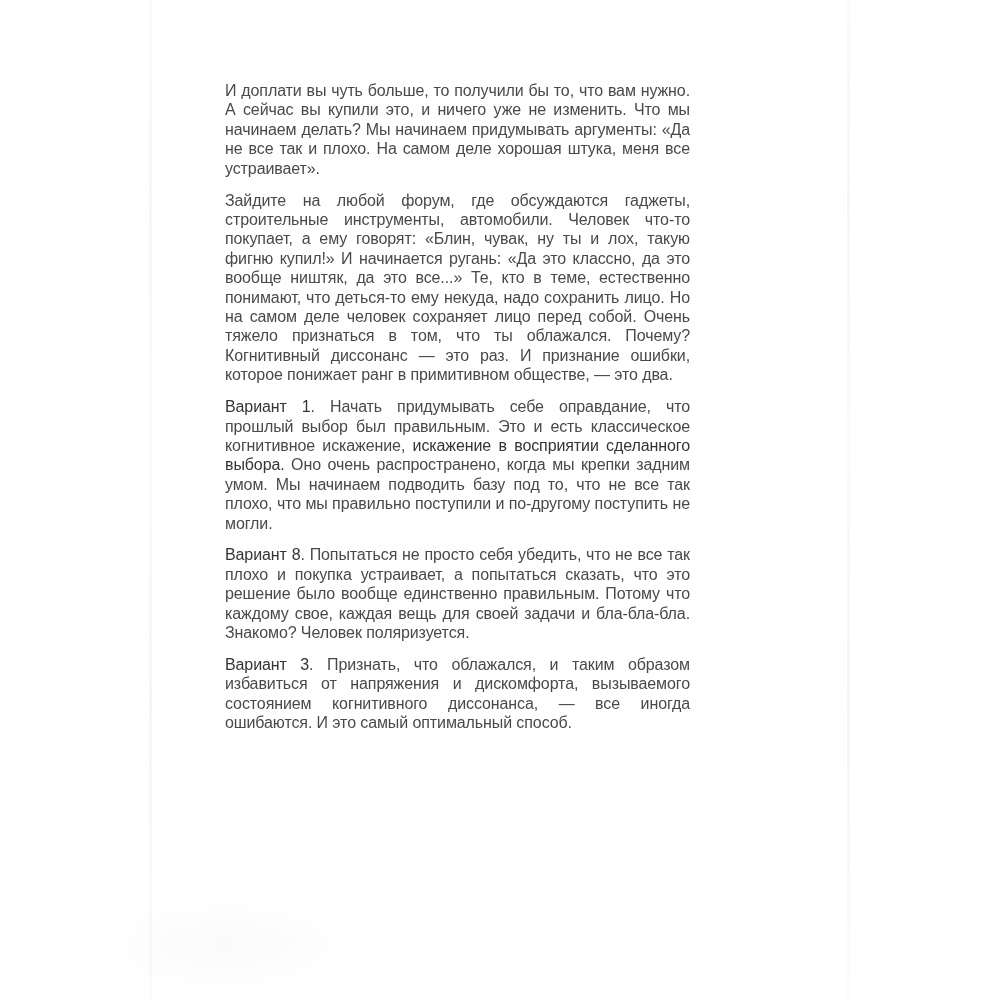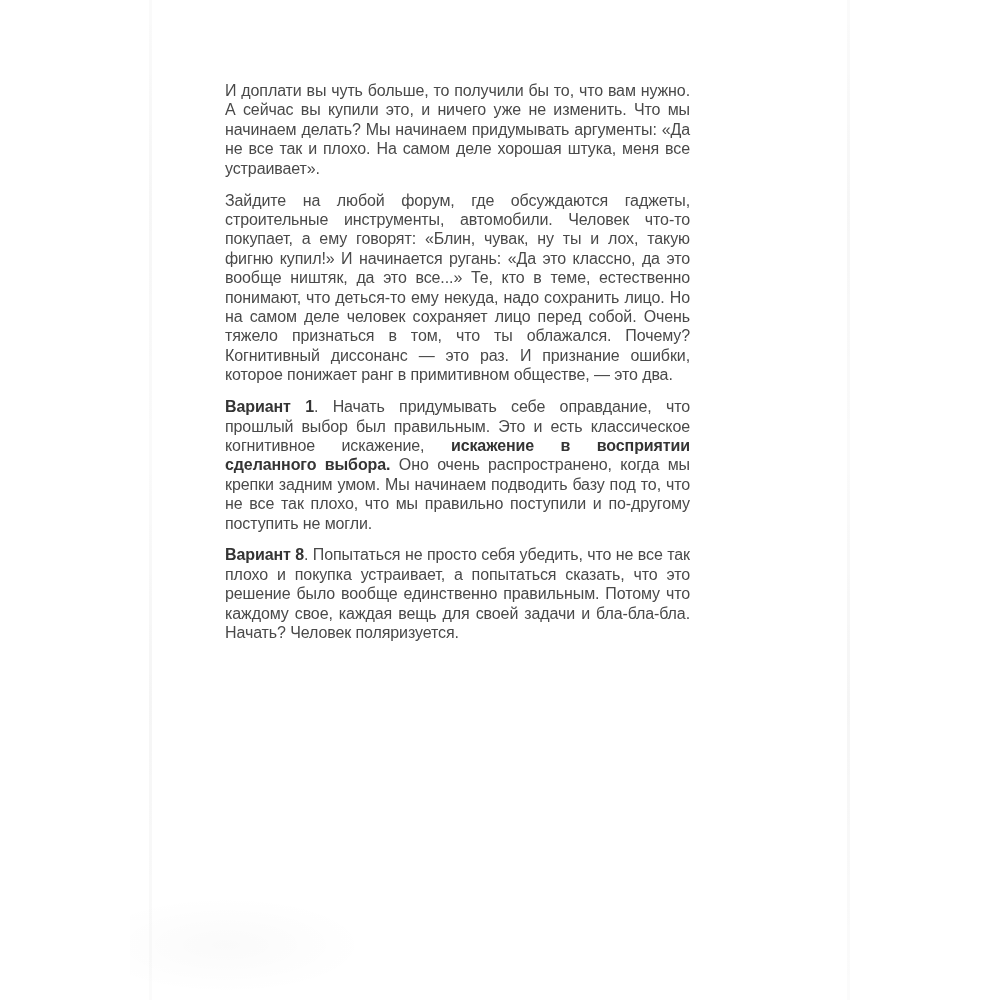--- a/index.html
+++ b/index.html
@@ -58,21 +58,21 @@
   .text-column p {
     margin: 0 0 12.5px 0;
     text-align: justify;
     hyphens: auto;
     -webkit-hyphens: auto;
   }
   .text-column p:last-child {
     margin-bottom: 0;
   }
   .bold-run {
-    font-weight: 700;
+    font-weight: 400;
     color: #343434;
     margin-top: 12px;
   }
 </style>
 </head>
 <body>
 
 <div class="book-page">
 
   <div class="photo-edge left"></div>
@@ -81,17 +81,18 @@
 
   <div class="text-column">
 
     <p><span>И доплати вы чуть больше, то получили бы то, что вам нужно. А сейчас вы купили это, и ничего уже не изменить. Что мы начинаем делать? Мы начинаем придумывать аргументы: «Да не все так и плохо. На самом деле хорошая штука, меня все устраивает».</span></p>
 
     <p><span>Зайдите на любой форум, где обсуждаются гаджеты, строительные инструменты, автомобили. Человек что-то покупает, а ему говорят: «Блин, чувак, ну ты и лох, такую фигню купил!» И начинается ругань: «Да это классно, да это вообще ништяк, да это все...» Те, кто в теме, естественно понимают, что деться-то ему некуда, надо сохранить лицо. Но на самом деле человек сохраняет лицо перед собой. Очень тяжело признаться в том, что ты облажался. Почему? Когнитивный диссонанс — это раз. И признание ошибки, которое понижает ранг в примитивном обществе, — это два.</span></p>
 
 
     <p><span class="bold-run">Вариант 1</span><span>. Начать придумывать себе оправдание, что прошлый выбор был правильным. Это и есть классическое когнитивное искажение, </span><span class="bold-run">искажение в восприятии сделанного выбора.</span><span> Оно очень распространено, когда мы крепки задним умом. Мы начинаем подводить базу под то, что не все так плохо, что мы правильно поступили и по-другому поступить не могли.</span></p>
 
-    <p><span class="bold-run">Вариант 8</span><span>. Попытаться не просто себя убедить, что не все так плохо и покупка устраивает, а попытаться сказать, что это решение было вообще единственно правильным. Потому что каждому свое, каждая вещь для своей задачи и бла-бла-бла. Начать? Человек поляризуется.</span></p>
+    <p><span class="bold-run">Вариант 8</span><span>. Попытаться не просто себя убедить, что не все так плохо и покупка устраивает, а попытаться сказать, что это решение было вообще единственно правильным. Потому что каждому свое, каждая вещь для своей задачи и бла-бла-бла. Знакомо? Человек поляризуется.</span></p>
 
+    <p><span class="bold-run">Вариант 3</span><span>. Признать, что облажался, и таким образом избавиться от напряжения и дискомфорта, вызываемого состоянием когнитивного диссонанса, — все иногда ошибаются. И это самый оптимальный способ.</span></p>
 
   </div>
 </div>
 
 </body></html>

